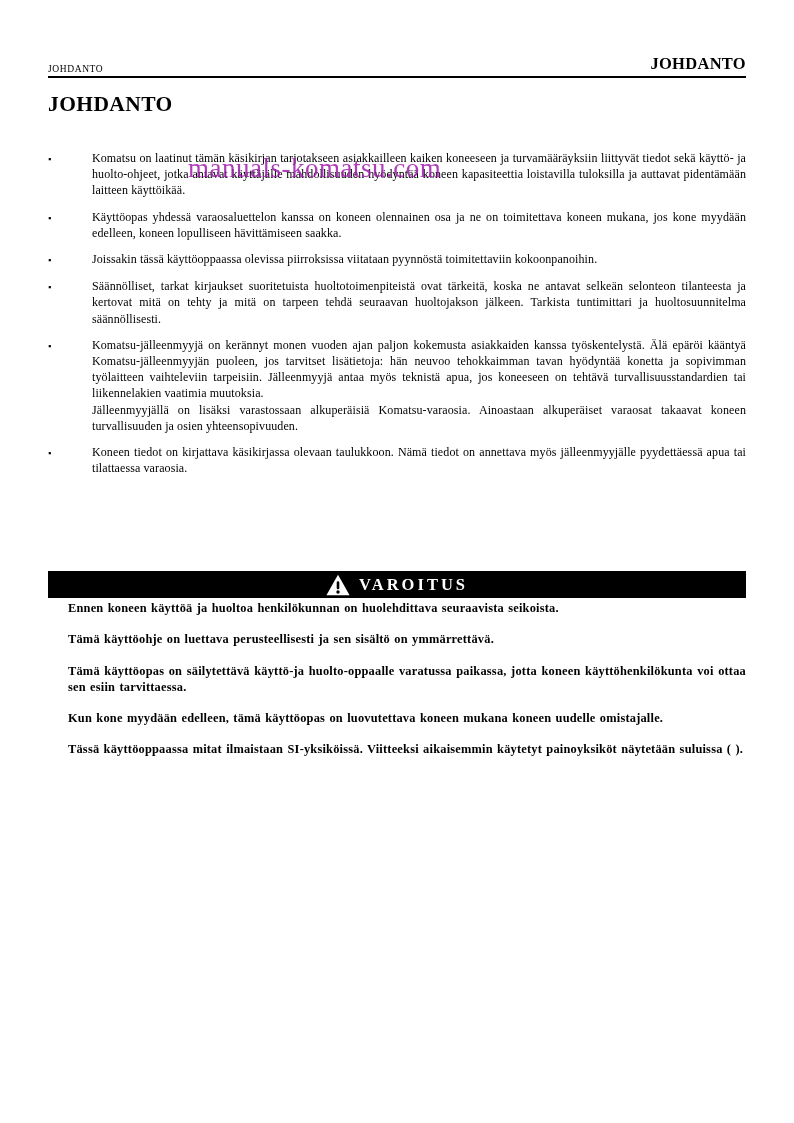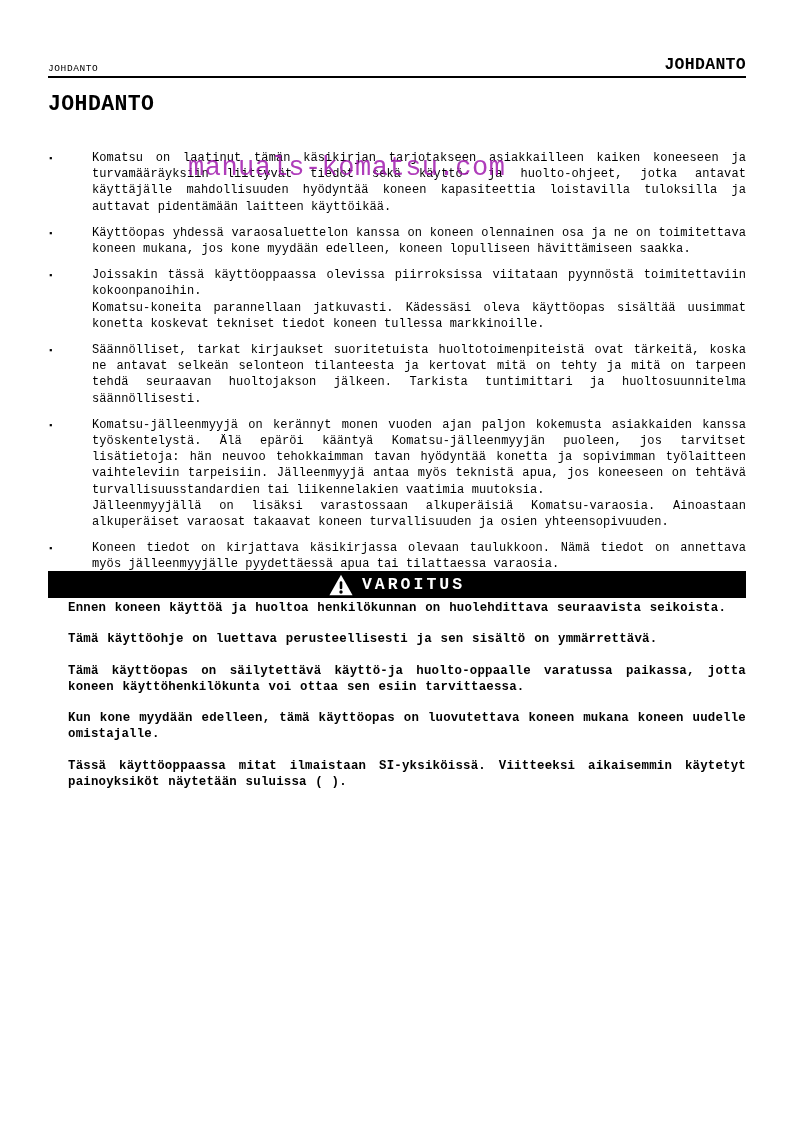--- a/index.html
+++ b/index.html
@@ -1,21 +1,21 @@
 <!DOCTYPE html>
 <html><head>
 <meta charset="utf-8">
 <style>
   html, body { margin: 0; padding: 0; background: #ffffff; }
   .page {
     position: relative;
     width: 794px;
     height: 791px;
     background: #ffffff;
-    font-family: Liberation Mono, monospace;
+    font-family: Liberation Serif, serif;
     color: #000000;
     overflow: hidden;
   }
 
   
   .running-header {
     position: absolute;
     left: 48px; top: 48px;
     width: 698px; height: 26px;
     border-bottom: 2px solid #000;
@@ -166,21 +166,20 @@
       <span class="marker">▪</span>
       <div class="bullet-text">
         <p>Käyttöopas yhdessä varaosaluettelon kanssa on koneen olennainen osa ja ne on toimitettava koneen mukana, jos kone myydään edelleen, koneen lopulliseen hävittämiseen saakka.</p>
       </div>
     </div>
 
     <div class="bullet">
       <span class="marker">▪</span>
       <div class="bullet-text">
         <p>Joissakin tässä käyttöoppaassa olevissa piirroksissa viitataan pyynnöstä toimitettaviin kokoonpanoihin.</p>
-        <p>Komatsu-koneita parannellaan jatkuvasti. Kädessäsi oleva käyttöopas sisältää uusimmat konetta koskevat tekniset tiedot koneen tullessa markkinoille.</p>
       </div>
     </div>
 
     <div class="bullet">
       <span class="marker">▪</span>
       <div class="bullet-text">
         <p>Säännölliset, tarkat kirjaukset suoritetuista huoltotoimenpiteistä ovat tärkeitä, koska ne antavat selkeän selonteon tilanteesta ja kertovat mitä on tehty ja mitä on tarpeen tehdä seuraavan huoltojakson jälkeen. Tarkista tuntimittari ja huoltosuunnitelma säännöllisesti.</p>
       </div>
     </div>
 

